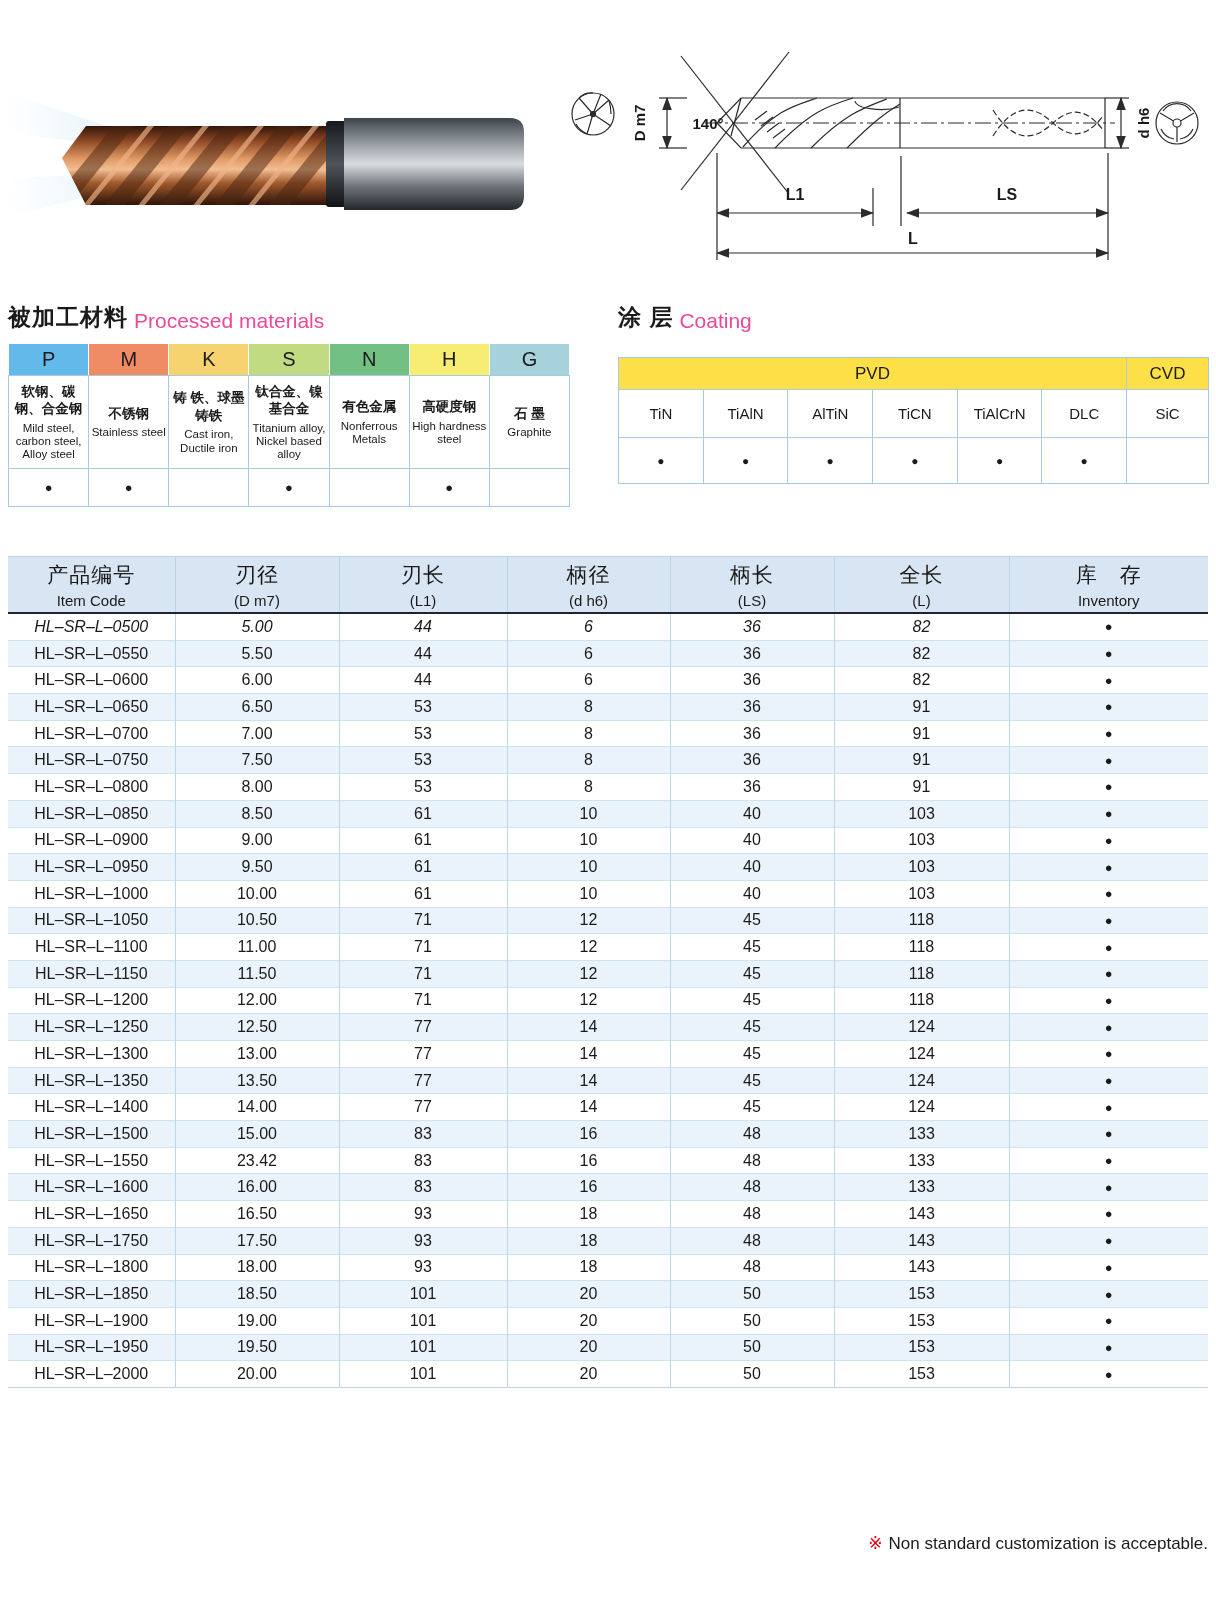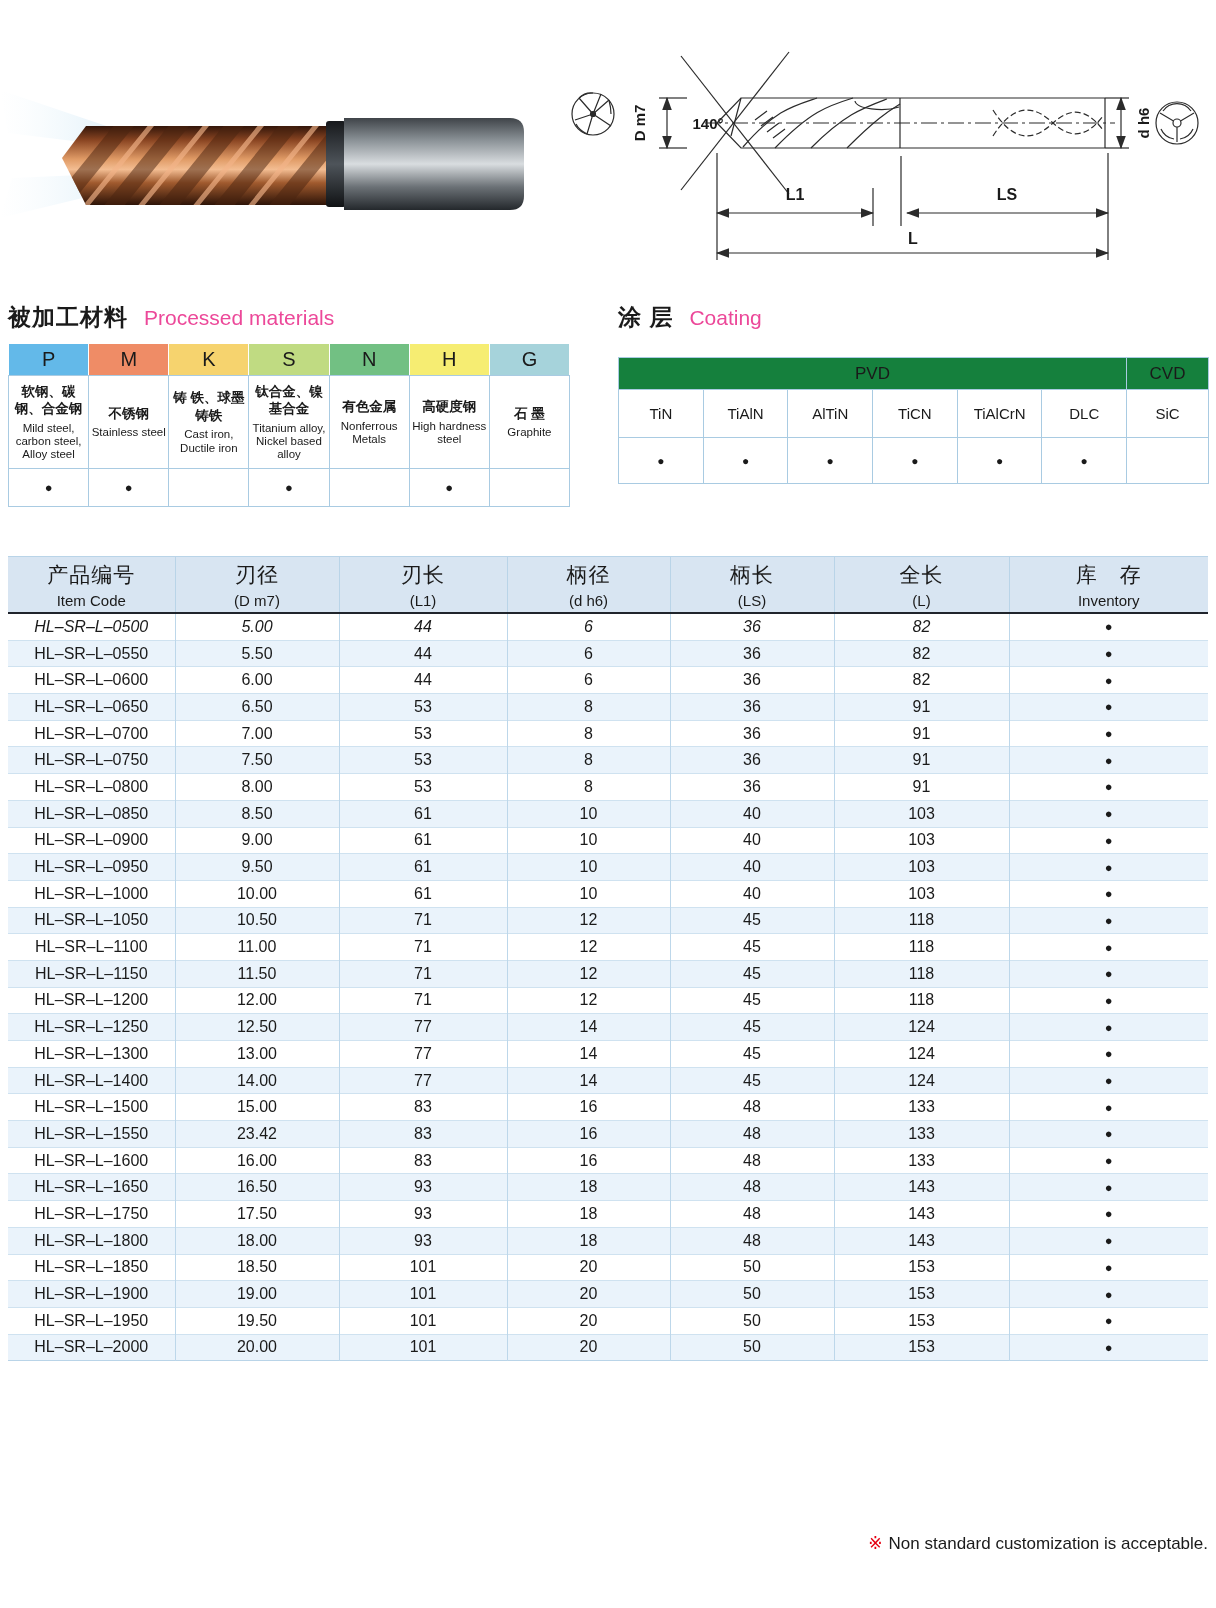--- a/index.html
+++ b/index.html
@@ -1,36 +1,36 @@
 <!DOCTYPE html>
 <html><head>
 <meta charset="utf-8">
 <style>
   html,body{margin:0;padding:0;background:#fff;}
   body{width:1216px;height:1608px;position:relative;font-family:"Liberation Sans","DejaVu Sans",sans-serif;color:#1a1a1a;}
   .abs{position:absolute;}
 
   
-  .sec-title{display:flex;align-items:center;gap:16px;white-space:nowrap;}
+  .sec-title{display:flex;align-items:flex-end;gap:6px;white-space:nowrap;}
   .sec-title .zh{font-size:23px;font-weight:bold;letter-spacing:1px;}
   .sec-title .en{font-size:21px;color:#ec4899;}
 
   
   .mat-table{border-collapse:collapse;table-layout:fixed;width:562px;background:#fff;}
   .mat-table td{border:1px solid #a9cbe2;text-align:center;vertical-align:middle;padding:0 2px;}
   .mat-letter{height:31px;font-size:20px;border-left:1px solid #fff !important;border-right:1px solid #fff !important;border-top:none !important;}
   .mat-desc{height:92px;}
   .mat-desc .zh{font-weight:bold;font-size:13.5px;line-height:1.3;}
   .mat-desc .en{font-size:11.5px;line-height:1.15;margin-top:4px;}
   .mat-dot{height:37px;font-size:13px;}
 
   
   .coat-table{border-collapse:collapse;table-layout:fixed;width:590px;background:#fff;}
   .coat-table td{border:1px solid #a9cbe2;text-align:center;vertical-align:middle;padding:0;}
-  .coat-group{height:31px;background:#15803d;font-size:17px;}
+  .coat-group{height:31px;background:#fde047;font-size:17px;}
   .coat-name{height:47px;font-size:15px;}
   .coat-dot{height:45px;font-size:12px;}
 
   
   .main-table{border-collapse:collapse;table-layout:fixed;width:1200px;border-top:1px solid #b9d4e8;border-bottom:1px solid #b9d4e8;}
   .main-table th{background:#d8e5f2;height:55px;font-weight:normal;border-bottom:2px solid #20242c;border-left:1px solid #b9d4e8;padding:0;text-align:center;vertical-align:middle;}
   .main-table th:first-child{border-left:none;}
   .main-table th .zh{font-size:21px;letter-spacing:1px;}
   .main-table th .en{font-size:15px;margin-top:3px;}
   .main-table td{height:25.7px;font-size:16px;text-align:center;vertical-align:middle;padding:0;border-left:1px solid #bdd7ea;border-top:1px solid #cfe2f0;}
@@ -461,20 +461,29 @@
       <tr>
         <td>HL–SR–L–1300</td>
         <td>13.00</td>
         <td>77</td>
         <td>14</td>
         <td>45</td>
         <td>124</td>
         <td class="inv">●</td>
       </tr>
       <tr>
+        <td>HL–SR–L–1350</td>
+        <td>13.50</td>
+        <td>77</td>
+        <td>14</td>
+        <td>45</td>
+        <td>124</td>
+        <td class="inv">●</td>
+      </tr>
+      <tr>
         <td>HL–SR–L–1400</td>
         <td>14.00</td>
         <td>77</td>
         <td>14</td>
         <td>45</td>
         <td>124</td>
         <td class="inv">●</td>
       </tr>
       <tr>
         <td>HL–SR–L–1500</td>

